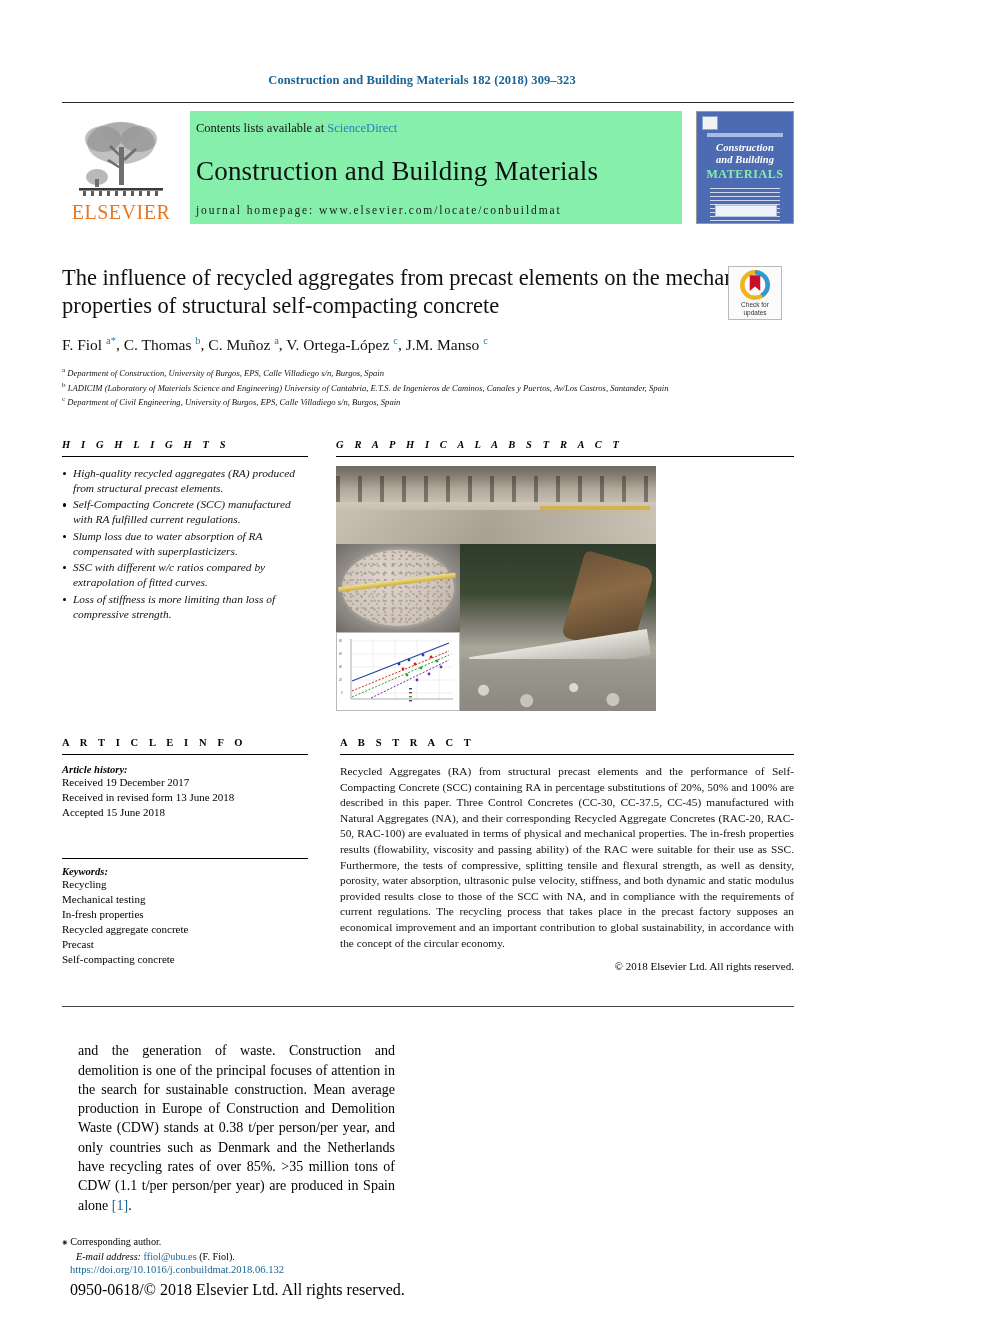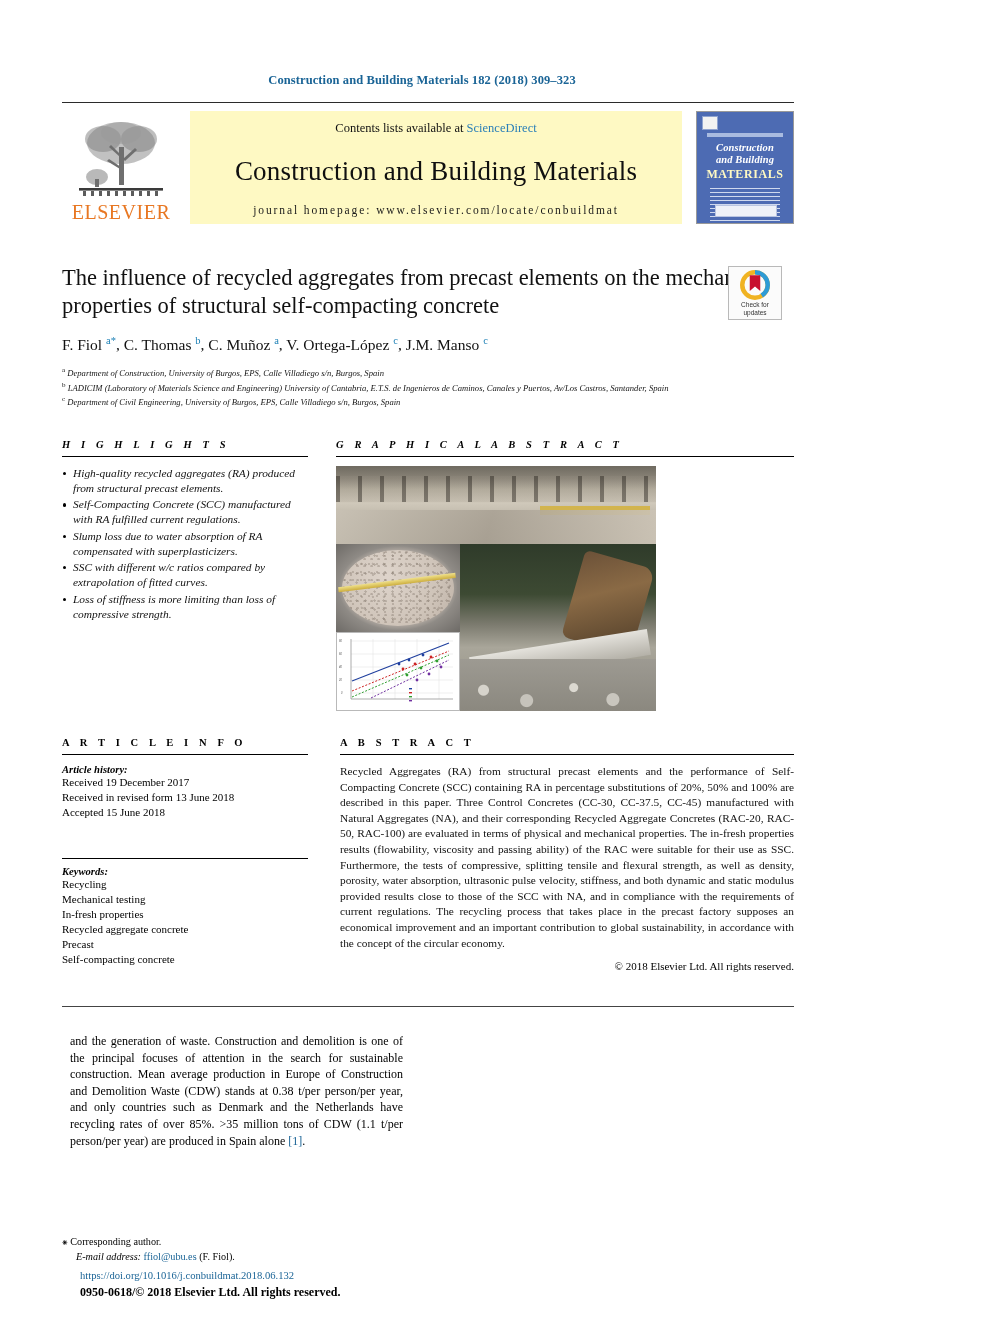--- a/index.html
+++ b/index.html
@@ -49,26 +49,25 @@
   .elsevier-word {
     color: #e87722;
     font-family: "Liberation Serif", serif;
     font-size: 20px;
     letter-spacing: .5px;
     line-height: 1;
     margin-top: 1px;
   }
   .journal-band {
     flex: 1 1 auto;
-    background: #fef9c3;
+    background: #86efac;
     margin: 0 14px 0 10px;
     display: flex;
     flex-direction: column;
     justify-content: space-between;
-    align-items: center;
     padding: 10px 6px 8px 6px;
   }
   .contents-line { font-size: 12.5px; color: #111; }
   .contents-line .sd { color: #2a7fb8; }
   .journal-title {
     font-size: 27px;
     letter-spacing: .2px;
     color: #101010;
     line-height: 1;
     margin: 2px 0 0 0;
@@ -93,21 +92,21 @@
   .cover-mini-logo {
     width: 16px; height: 14px; background: #f2f2f2; align-self: flex-start;
     margin-left: 5px; border: 1px solid #8fa3d0;
   }
   .cover-rule { width: 76px; height: 4px; background: #a9bbe0; margin: 3px 0 5px; }
   .cover-l1, .cover-l2 {
     color: #ffffff; font-size: 10.5px; font-style: italic; font-weight: bold;
     line-height: 1.12; letter-spacing: .1px;
   }
   .cover-l3 {
-    color: #fef9c3; font-size: 12px; font-weight: bold; letter-spacing: .6px;
+    color: #86efac; font-size: 12px; font-weight: bold; letter-spacing: .6px;
     margin-top: 1px;
   }
   .cover-blurb {
     margin-top: 6px; width: 70px; height: 34px;
     background: repeating-linear-gradient(to bottom,#cfd9ee 0 1.4px,transparent 1.4px 4px);
   }
   .cover-foot {
     position: absolute; bottom: 6px; width: 62px; height: 12px; left: 18px;
     background: #eef1f8; border: 1px solid #b9c5e2;
   }
@@ -300,45 +299,45 @@
   
   .body-rule { margin: 34px 50px 0 62px; border-top: 1.1px solid #444; }
   .body-cols {
     margin: 18px 50px 0 62px;
     display: grid;
     grid-template-columns: 1fr 1fr;
     column-gap: 34px;
   }
   h2.sect { font-size: 13px; margin: 0 0 12px 0; font-weight: bold; }
   p.body-p {
-    font-size: 12px;
+    font-size: 14px;
     line-height: 1.38;
     text-align: justify;
-    margin: 8px;
+    margin: 16px;
     text-indent: 18px;
   }
   p.body-p.cont { text-indent: 0; }
   .ref-link { color: #1a6496; }
 
   
   .footnotes {
     position: absolute;
     left: 62px; bottom: 58px; width: 430px;
   }
   .fn-line { font-size: 10.2px; line-height: 1.45; }
   .fn-line .star { font-size: 10px; }
   .fn-email { font-style: italic; }
   .fn-email .mail { color: #1a6496; font-style: normal; text-align: right; }
 
   .page-footer {
     position: absolute;
-    left: 80px; bottom: 22px; width: 500px;
+    left: 70px; bottom: 22px; width: 500px;
   }
   .doi { color: #1a6496; font-size: 10.6px; line-height: 1.45; }
-  .issn { font-size: 12px; font-weight: bold; line-height: 1.45; }
+  .issn { font-size: 16px; font-weight: normal; line-height: 1.45; }
 </style>
 </head>
 <body>
 
 <div class="page">
 
   <div class="running-head">Construction and Building Materials 182 (2018) 309–323</div>
 
   <div class="masthead">
 

